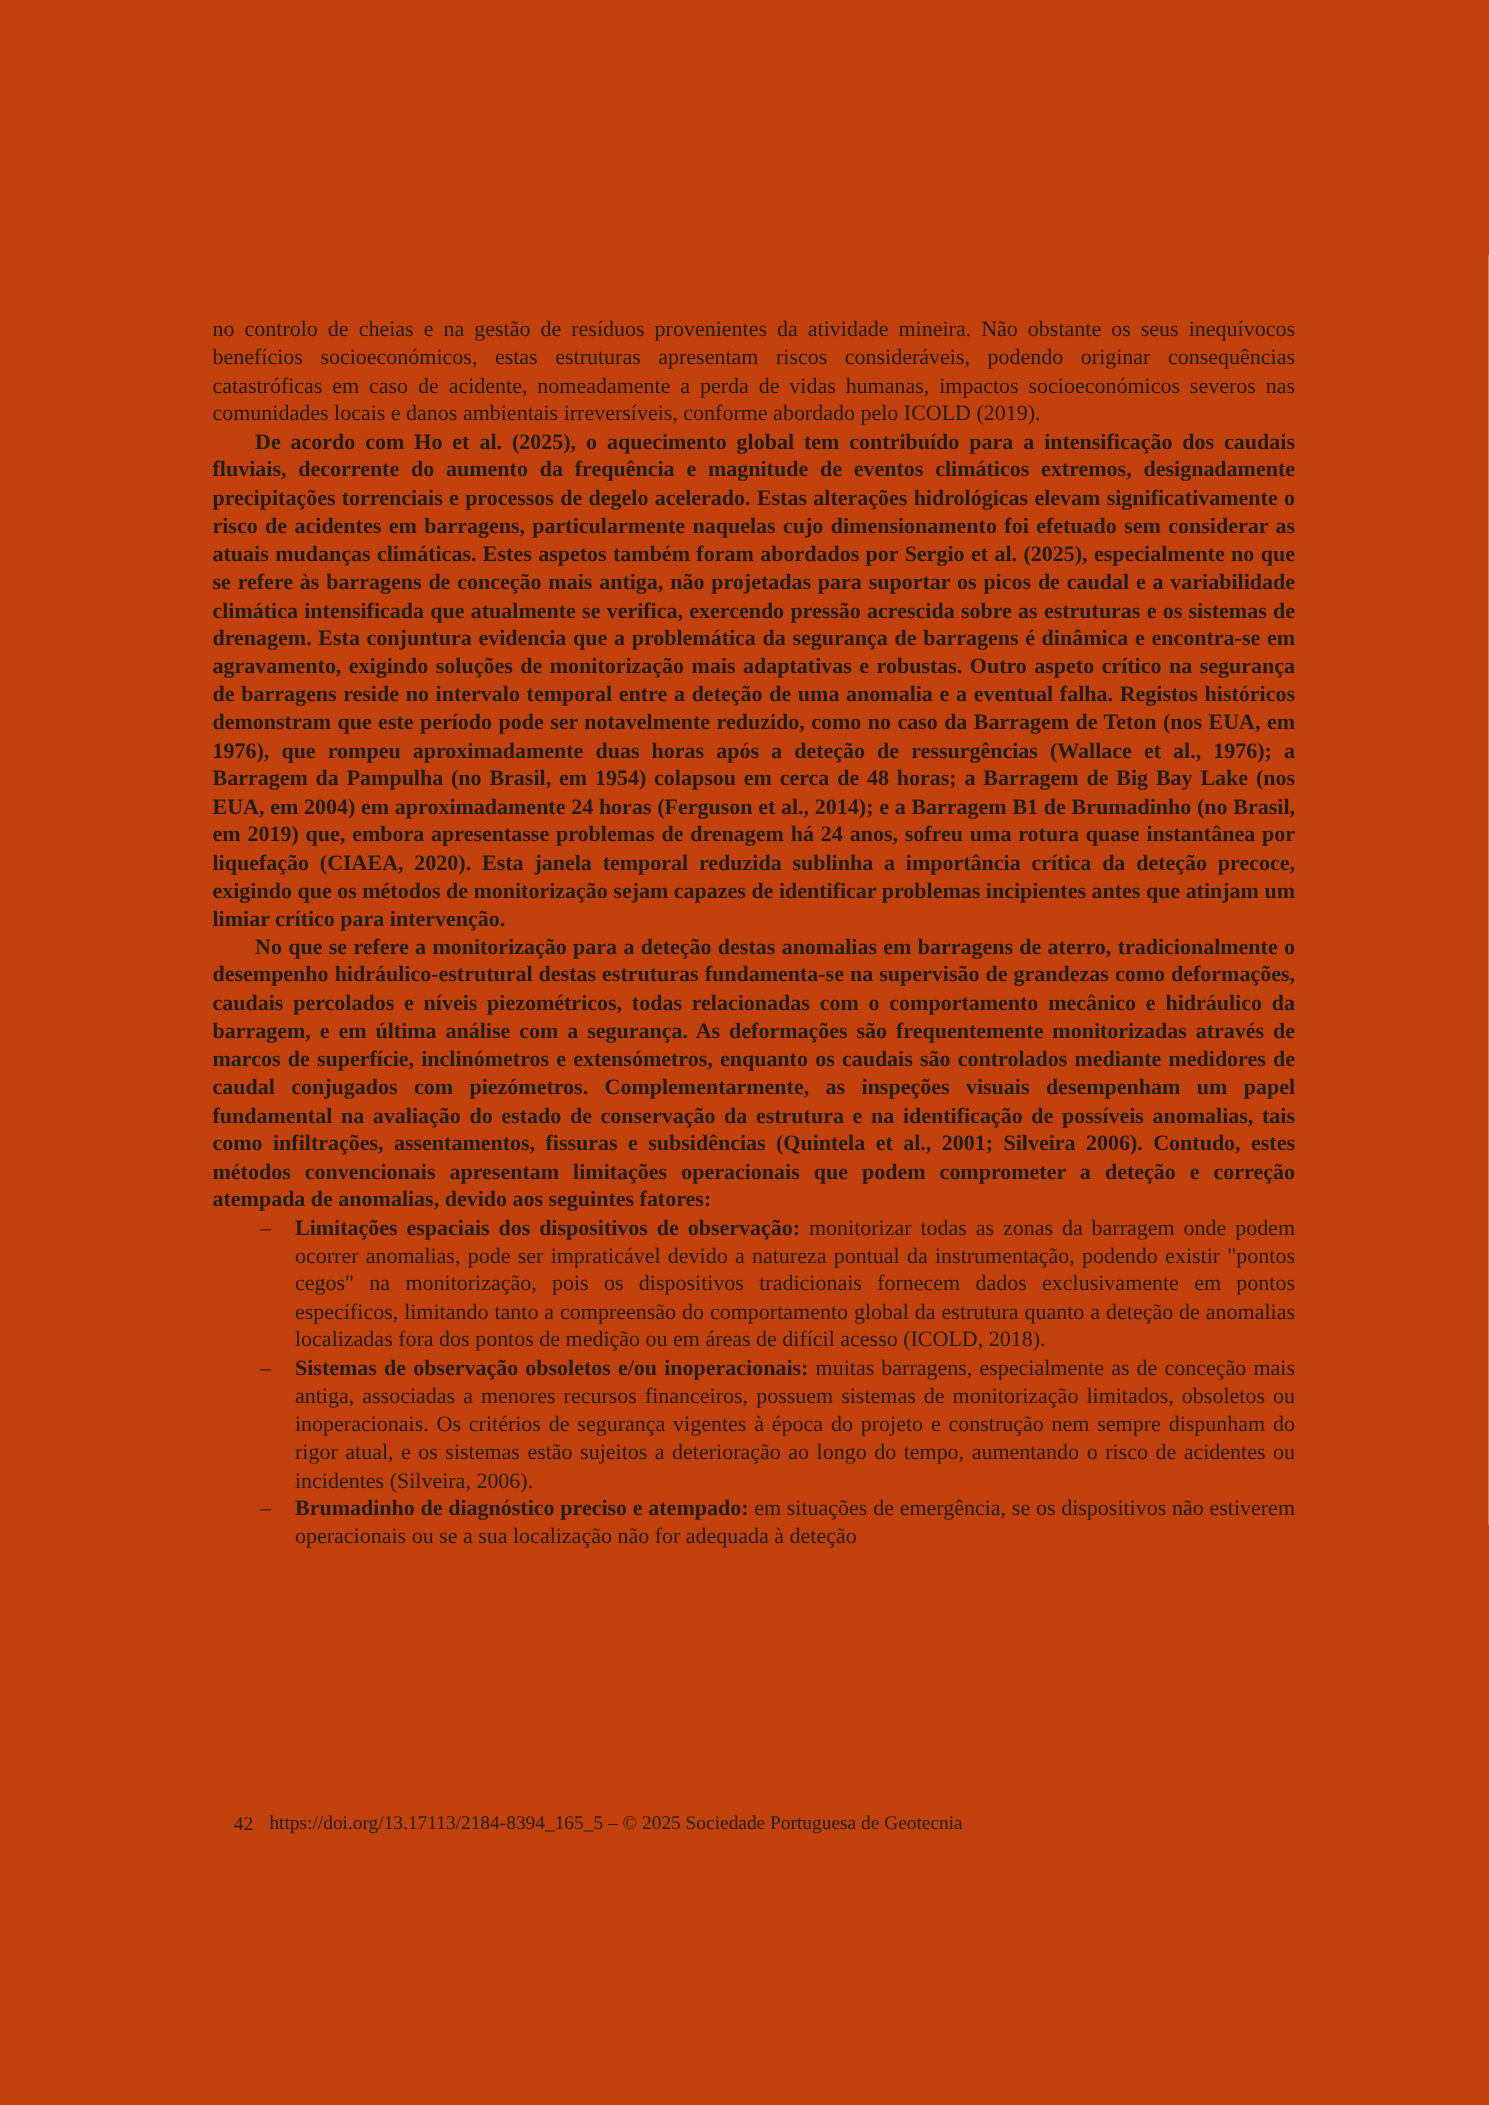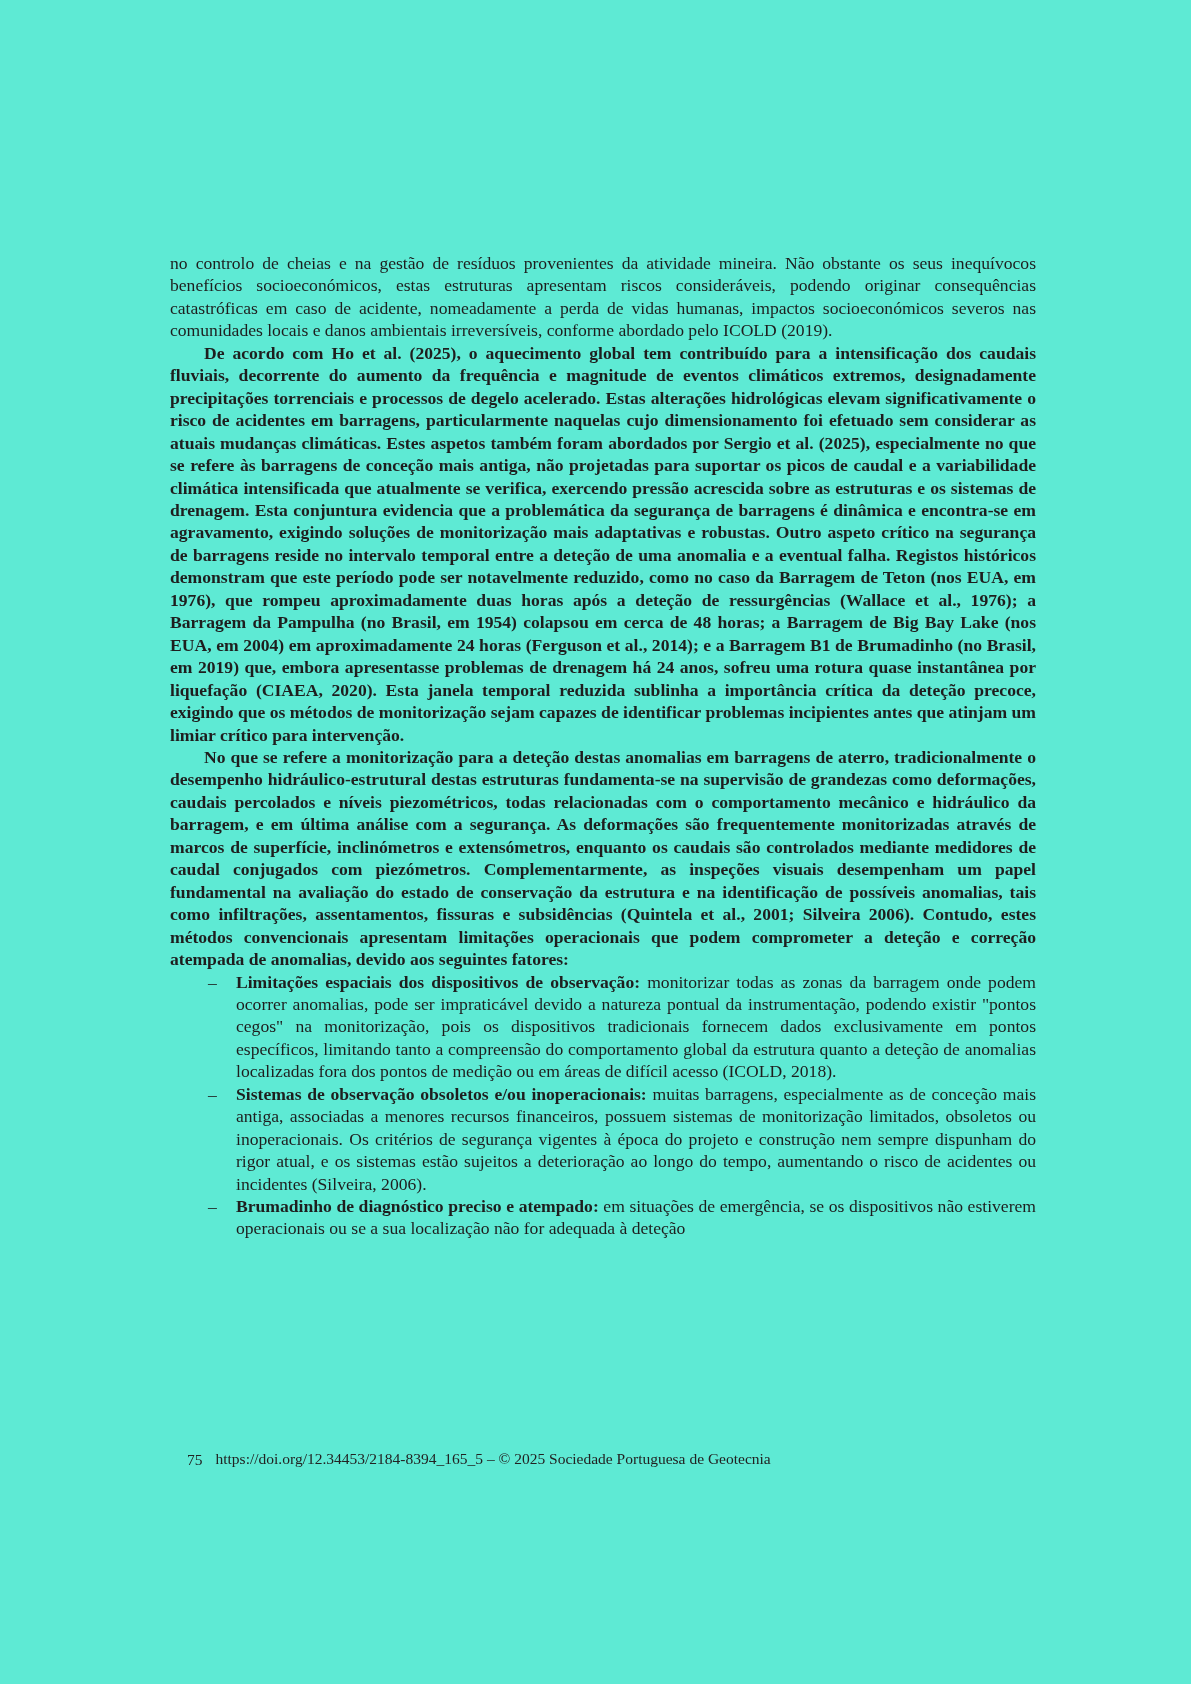--- a/index.html
+++ b/index.html
@@ -4,21 +4,21 @@
 <style>
   html, body {
     margin: 0;
     padding: 0;
     background: #e9e9e9;
   }
   .page {
     position: relative;
     width: 1191px;
     height: 1684px;
-    background: #5eead4;
+    background: #c2410c;
     font-family: "Liberation Serif", serif;
     color: #1e1e1e;
     overflow: hidden;
   }
   .body-text {
     position: absolute;
     left: 170px;
     top: 252px;
     width: 866px;
     font-size: 17.6px;
@@ -95,19 +95,19 @@
       </li>
 
       <li class="bullet">
         <span class="marker">–</span><span class="lead">Brumadinho de diagnóstico preciso e atempado:</span><span> em situações de emergência, se os dispositivos não estiverem operacionais ou se a sua localização não for adequada à deteção</span>
       </li>
 
     </ul>
   </main>
 
   <footer class="page-footer">
-    <span class="pagenum">75</span>
+    <span class="pagenum">42</span>
     <div class="footer-lines">
-      <div>https://doi.org/12.34453/2184-8394_165_5 – © 2025 Sociedade Portuguesa de Geotecnia</div>
+      <div>https://doi.org/13.17113/2184-8394_165_5 – © 2025 Sociedade Portuguesa de Geotecnia</div>
     </div>
   </footer>
 
 </div>
 
 </body></html>

